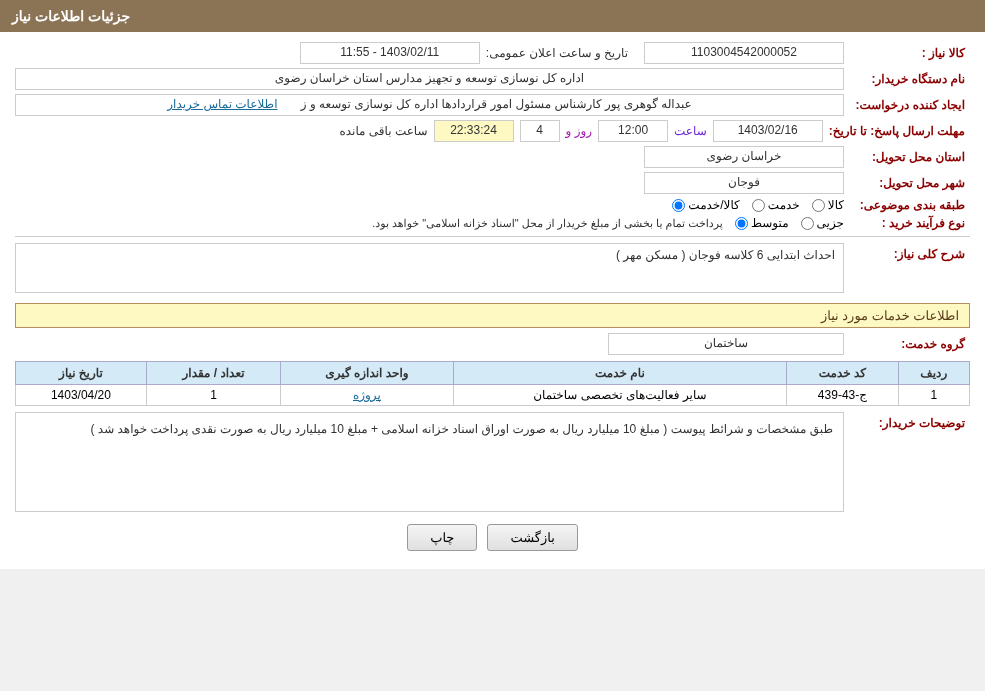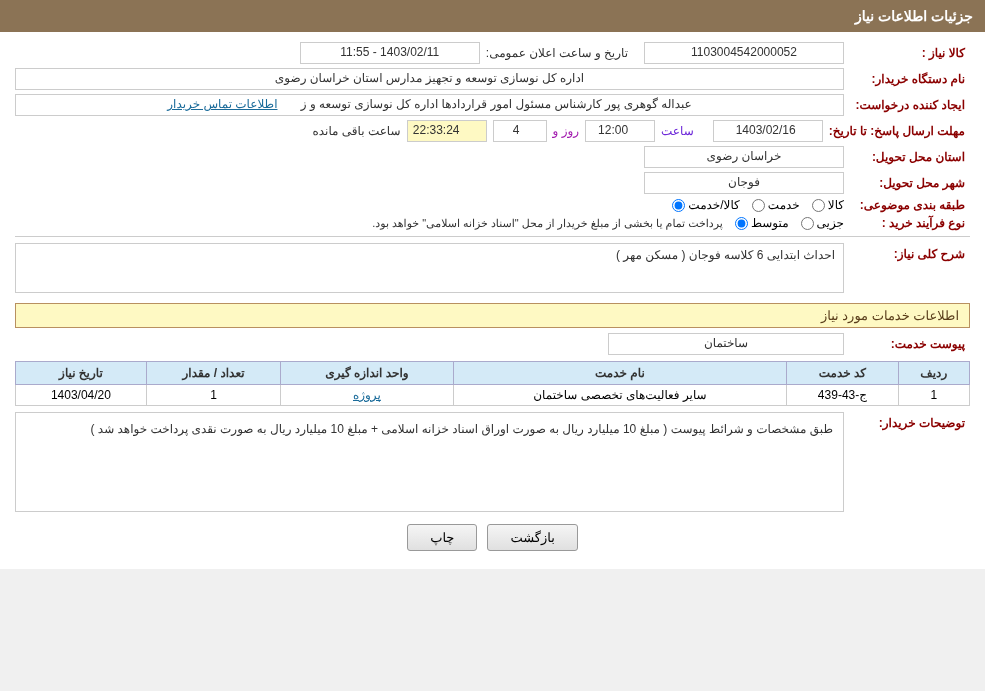--- a/index.html
+++ b/index.html
@@ -10,21 +10,21 @@
       direction: rtl;
     }
     .page-wrapper {
       max-width: 985px;
       margin: 0 auto;
       background: #fff;
     }
     .header-bar {
       background: #8B7355;
       color: #fff;
-      text-align: right;
+      text-align: left;
       padding: 8px 12px;
       font-size: 14px;
       font-weight: bold;
     }
     .content-area {
       padding: 10px 15px;
       background: #fff;
     }
     .section-title {
       background: #fef9c3;
@@ -45,21 +45,21 @@
       color: #8B0000;
       font-weight: bold;
       white-space: nowrap;
       min-width: 120px;
       text-align: right;
       padding-right: 5px;
     }
     .value-box {
       border: 1px solid #ccc;
       background: #fff;
-      padding: 2px 26px;
+      padding: 2px 12px;
       min-height: 22px;
       flex: 1;
       text-align: center;
       color: #333;
     }
     .value-box.full { flex: 3; }
     .link-text {
       color: #1a6b9a;
       text-decoration: underline;
       cursor: pointer;
@@ -169,21 +169,21 @@
     <div class="info-row">
       <span class="label">ایجاد کننده درخواست:</span>
       <div class="value-box full">
         <span>عبداله گوهری پور کارشناس مسئول امور قراردادها  اداره کل نوسازی  توسعه و ز</span>
         <span class="link-text" style="margin-right:20px;">اطلاعات تماس خریدار</span>
       </div>
     </div>
 
     <div class="info-row">
       <span class="label">مهلت ارسال پاسخ: تا تاریخ:</span>
-      <div class="value-box" style="width:110px;flex:none;margin-left:13px;">1403/02/16</div>
+      <div class="value-box" style="width:110px;flex:none;">1403/02/16</div>
       <span style="white-space:nowrap;color:#6d28d9;">ساعت</span>
       <div class="value-box" style="width:70px;flex:none;">12:00</div>
       <span style="white-space:nowrap;color:#a21caf;">روز و</span>
       <div class="value-box" style="width:40px;flex:none;">4</div>
       <div class="value-box" style="width:80px;flex:none; background:#fef9c3;">22:33:24</div>
       <span style="white-space:nowrap;color:#333;">ساعت باقی مانده</span>
     </div>
 
     <div class="info-row">
       <span class="label">استان محل تحویل:</span>
@@ -231,21 +231,21 @@
     <hr class="divider">
 
     <div class="info-row" style="align-items:flex-start;">
       <span class="label" style="padding-top:4px;">شرح کلی نیاز:</span>
       <textarea class="sharh-box" rows="2" style="flex: 1 1 0%; font-family: Tahoma, Arial, sans-serif; font-size: 12px; direction: rtl;">احداث ابتدایی 6 کلاسه فوجان ( مسکن مهر )</textarea>
     </div>
 
     <div class="section-title">اطلاعات خدمات مورد نیاز</div>
 
     <div class="info-row">
-      <span class="label">پیوست خدمت:</span>
+      <span class="label">گروه خدمت:</span>
       <div class="value-box" style="width:236px;flex:none;">ساختمان</div>
     </div>
 
     <table class="service-table">
       <thead>
         <tr>
           <th>ردیف</th>
           <th>کد خدمت</th>
           <th>نام خدمت</th>
           <th>واحد اندازه گیری</th>

